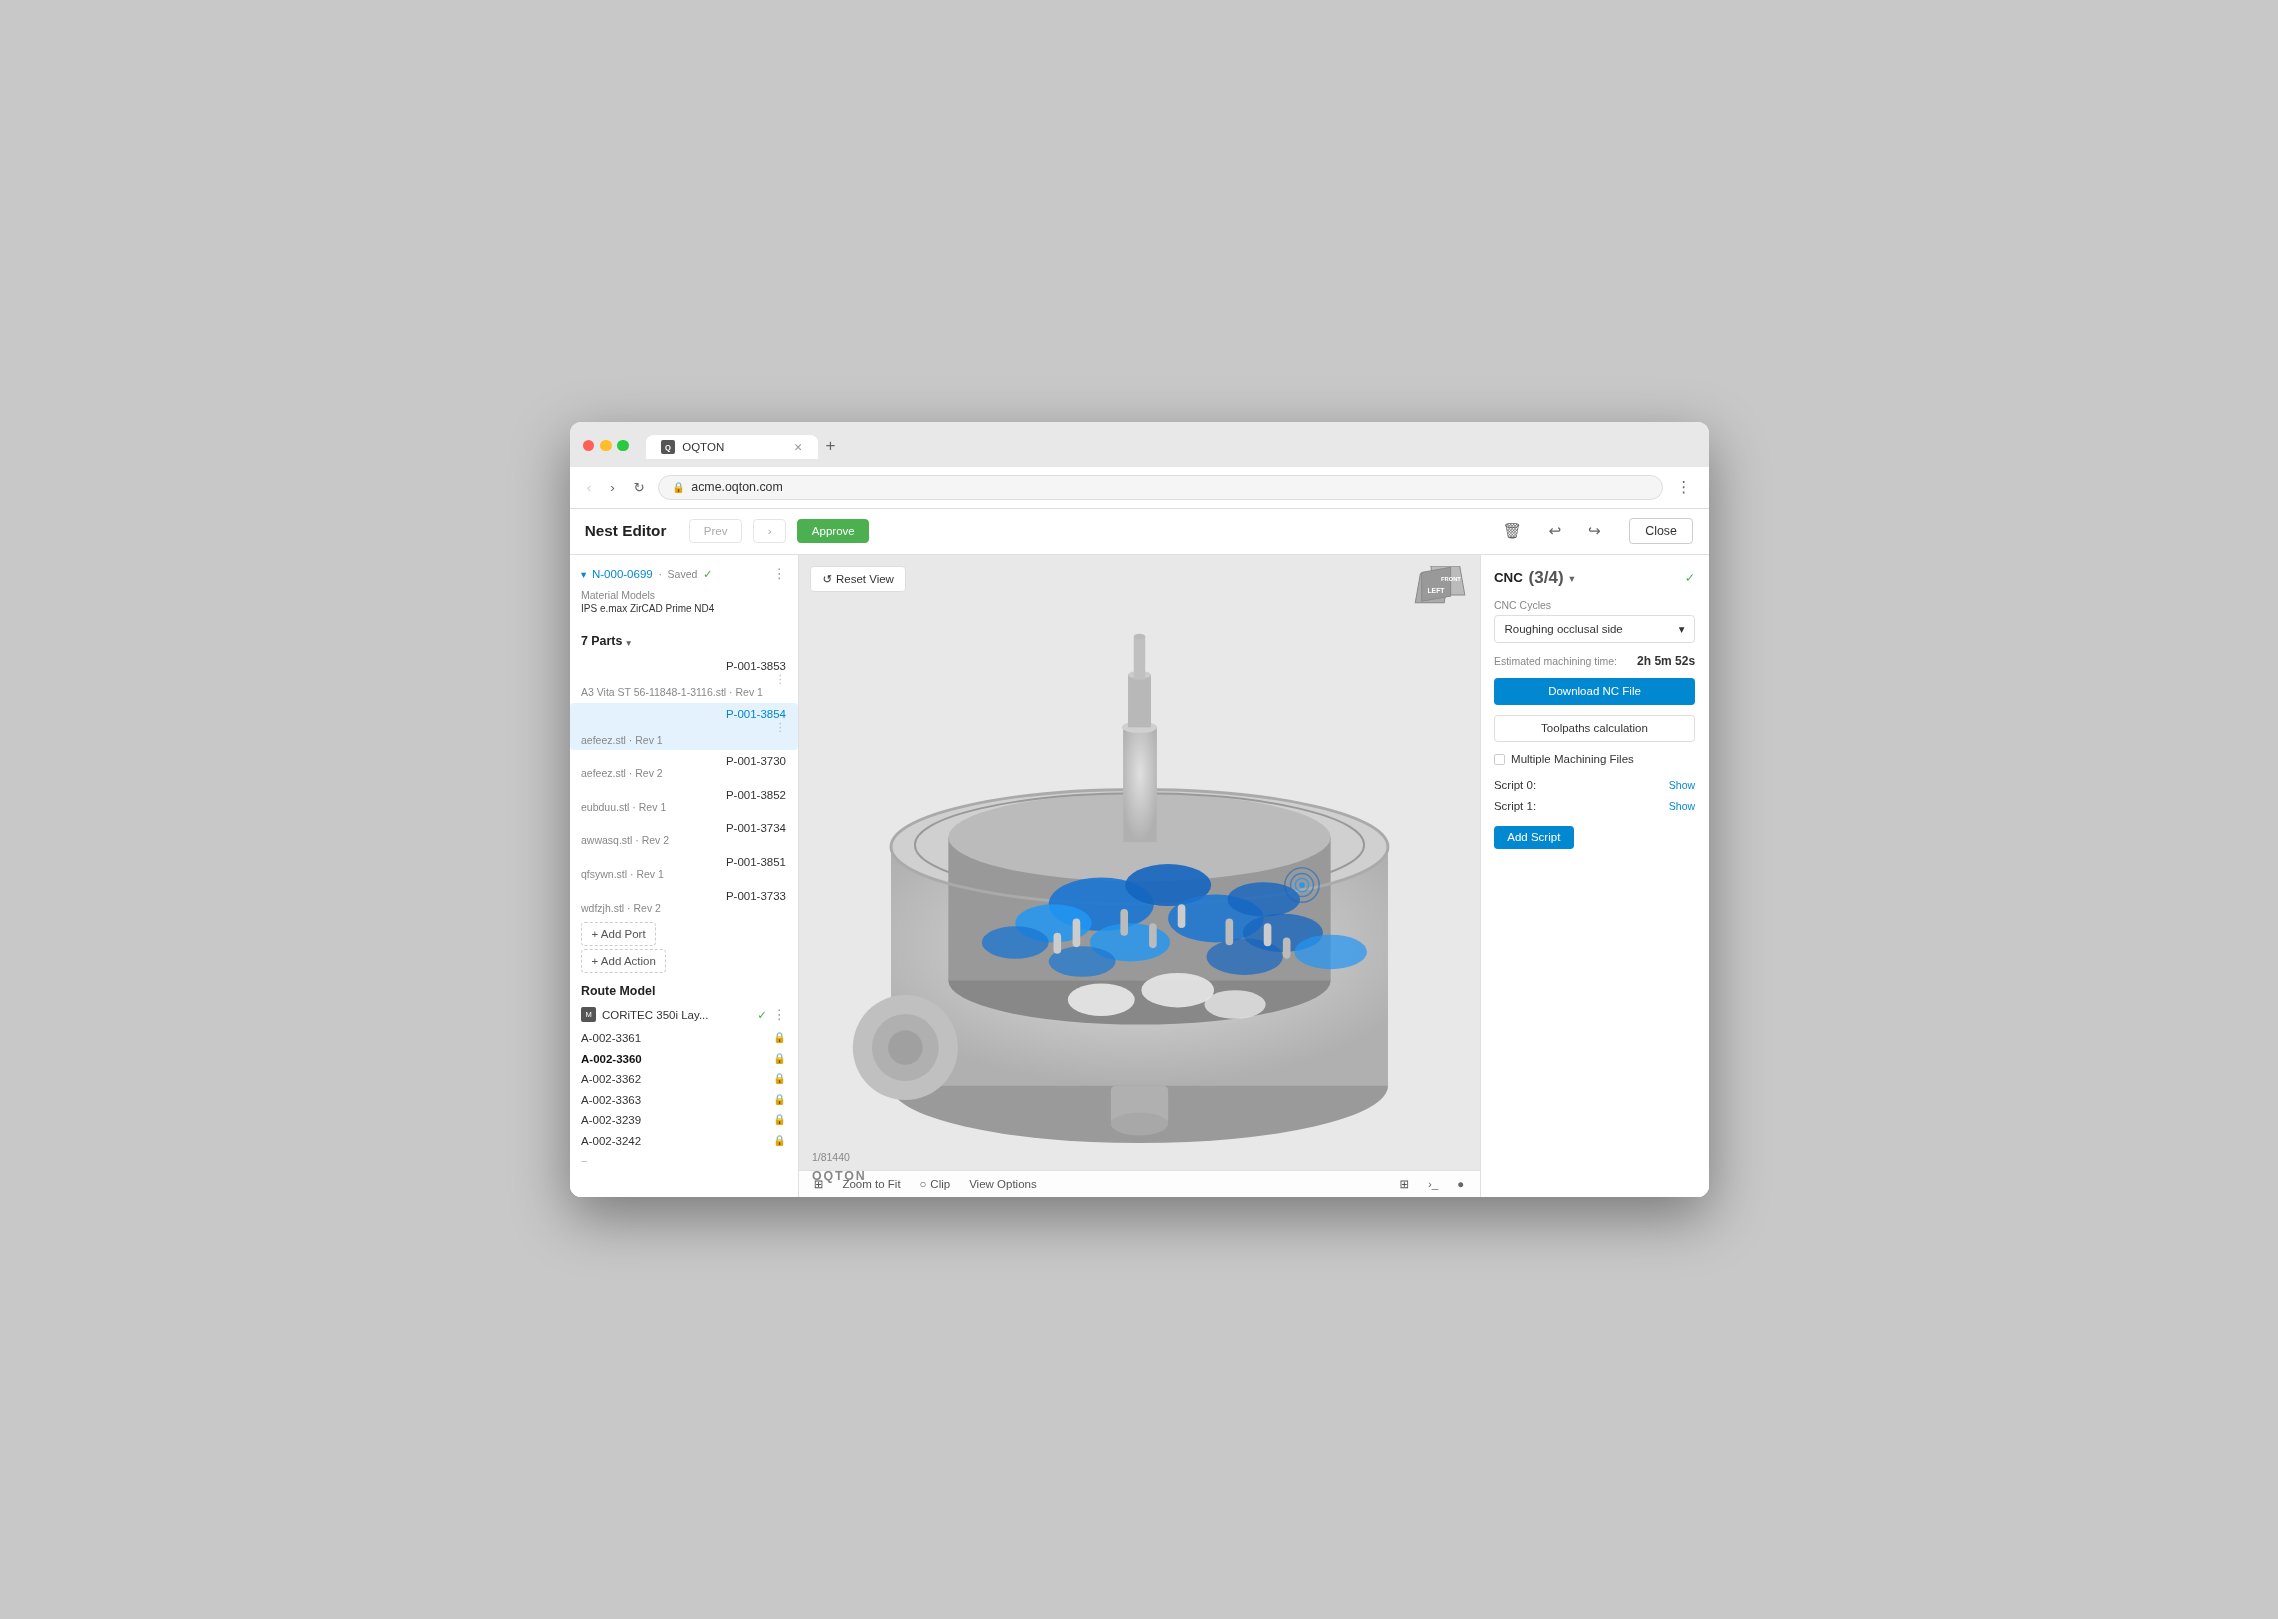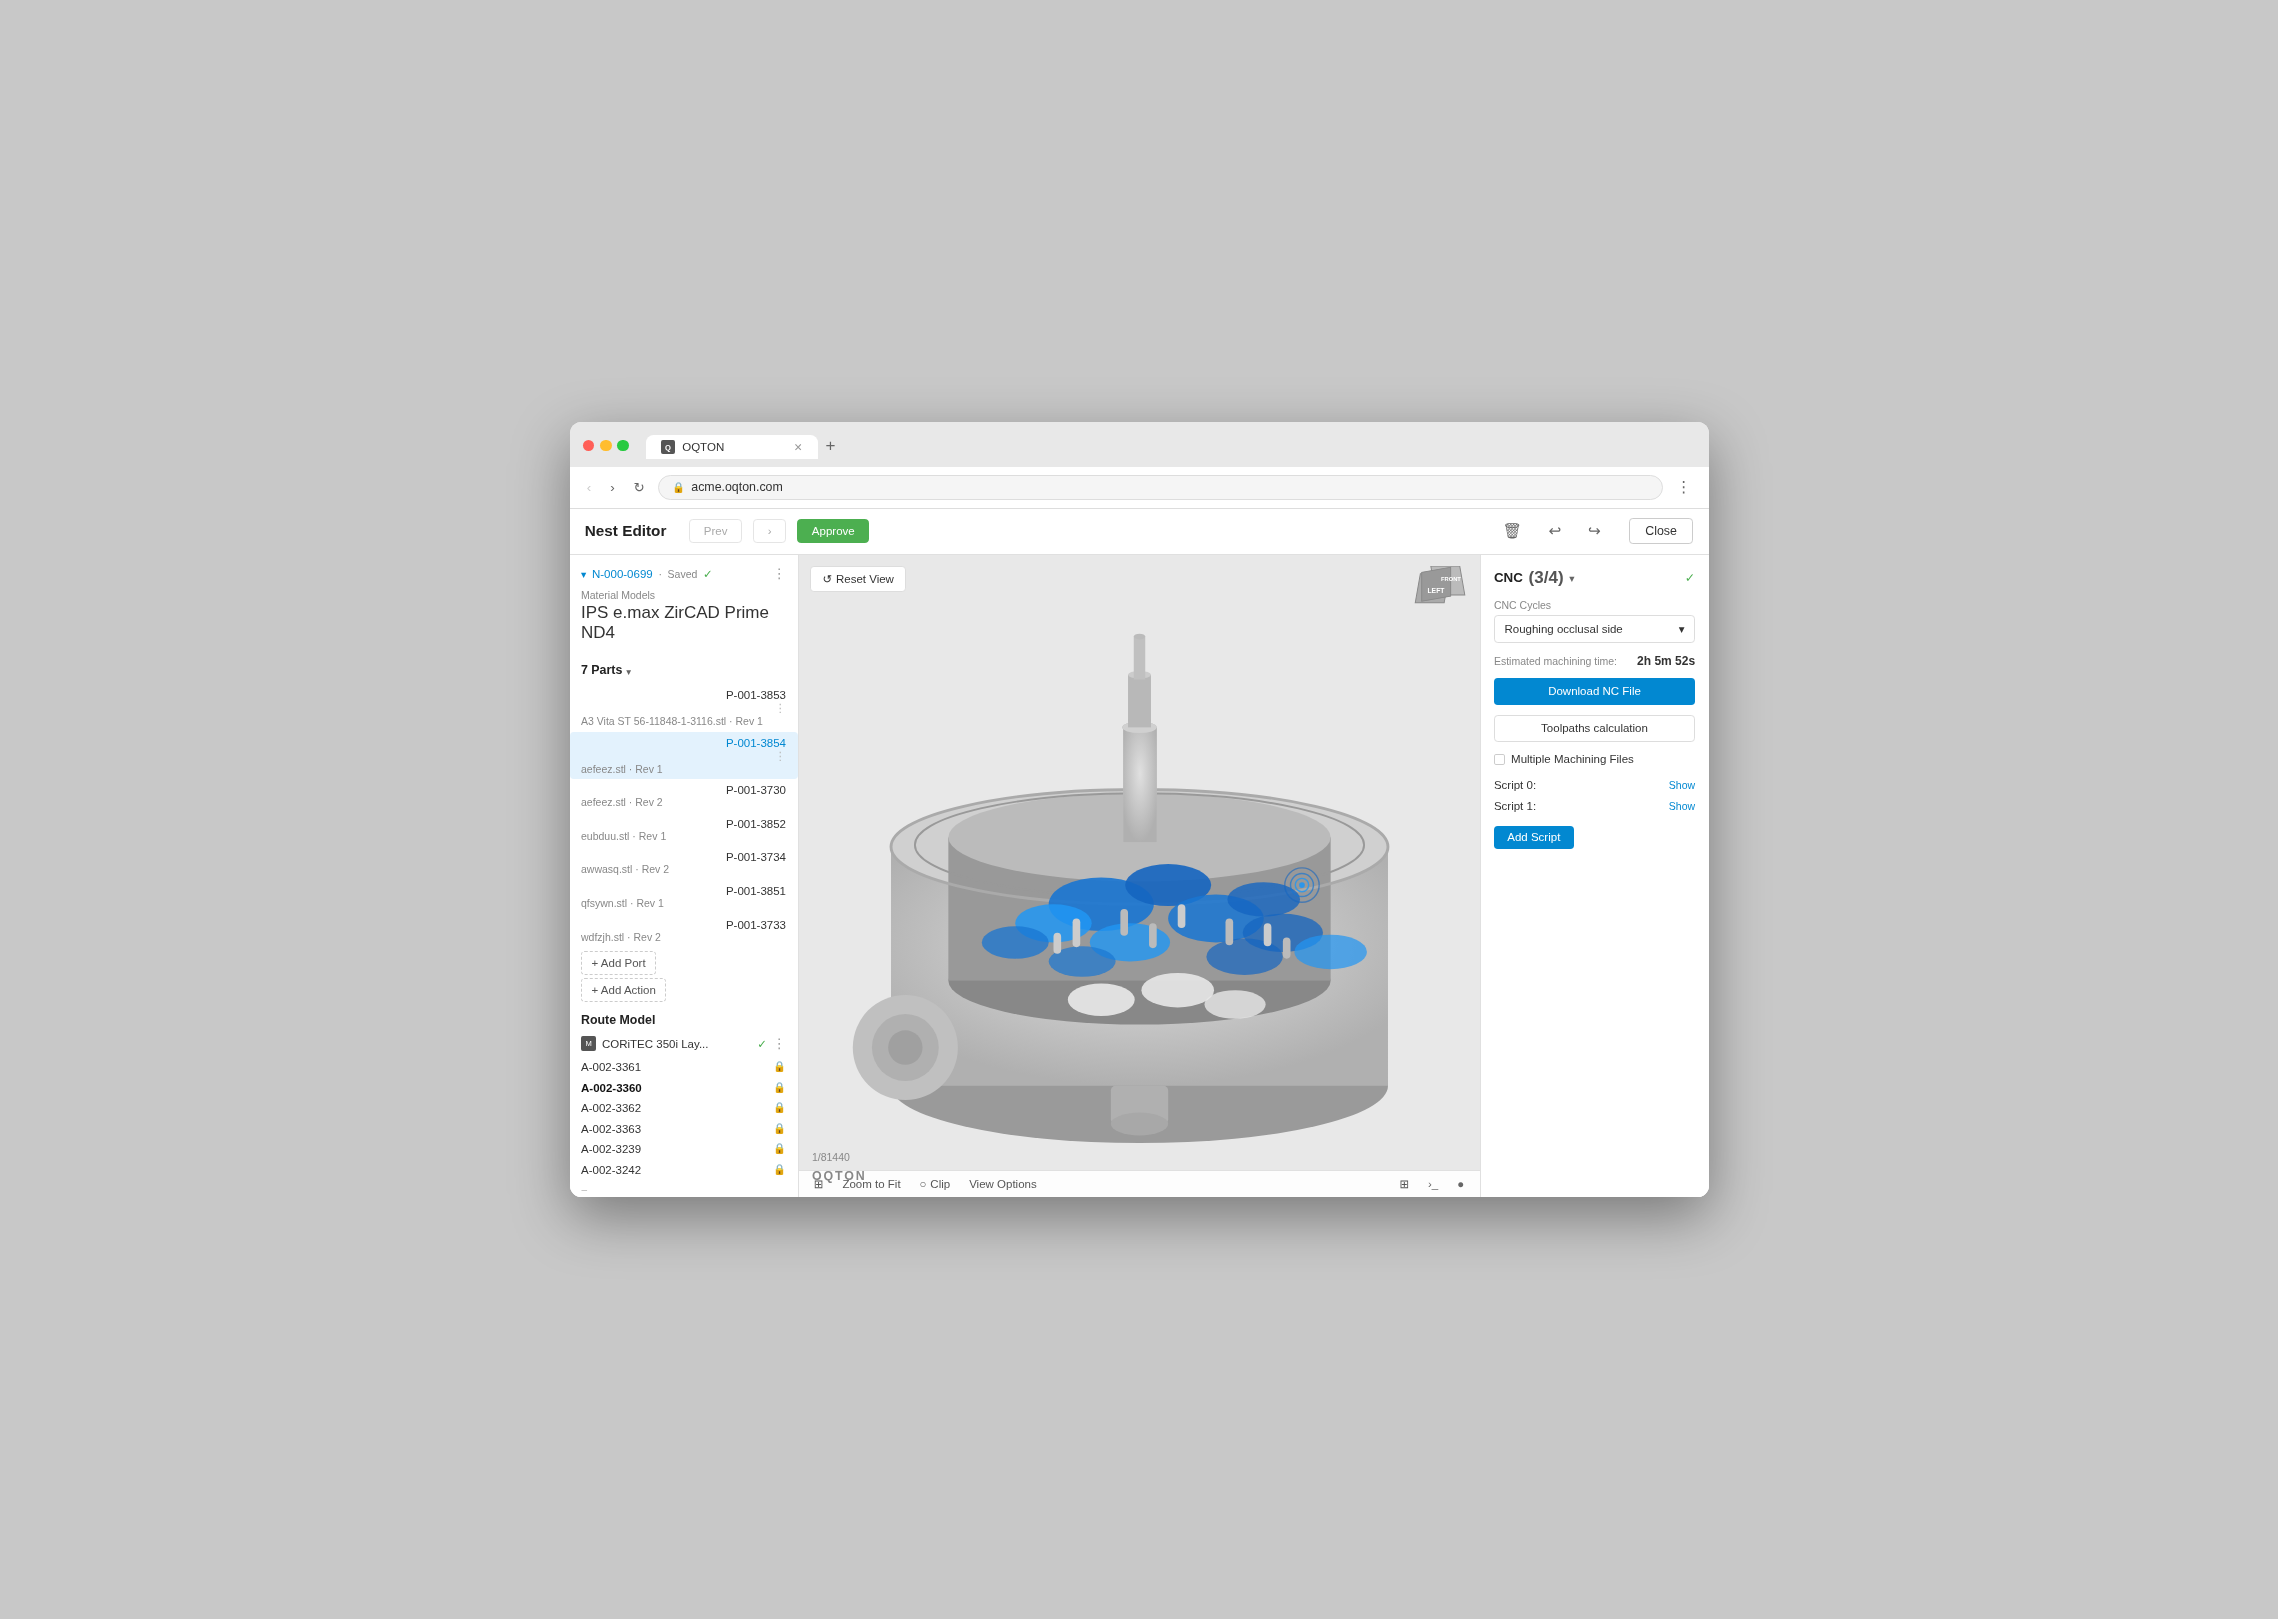--- a/index.html
+++ b/index.html
@@ -166,21 +166,21 @@
     .nest-id {
       font-size: 11.5px; color: #0288d1; font-weight: 500; cursor: pointer;
     }
     .saved-badge {
       font-size: 10.5px; color: #888;
     }
     .check-icon { color: #4caf50; font-size: 11.5px; }
     .more-btn { margin-left: auto; color: #999; cursor: pointer; font-size: 13.4px; }
 
     .material-label { font-size: 10.5px; color: #888; margin-bottom: 1.9px; }
-    .material-value { font-size: 17px; color: #333; margin-bottom: 16px; }
+    .material-value { font-size: 10px; color: #333; margin-bottom: 16px; }
 
     .parts-header {
       display: flex; align-items: flex-end; gap: 3.8px; margin-bottom: 5.7px; margin-top: 20px;
     }
     .parts-title { font-size: 12.4px; font-weight: 600; color: #222; }
     .parts-arrow { color: #666; font-size: 9.6px; }
 
     .part-item {
       padding: 4.8px 11.5px;
       cursor: pointer;

